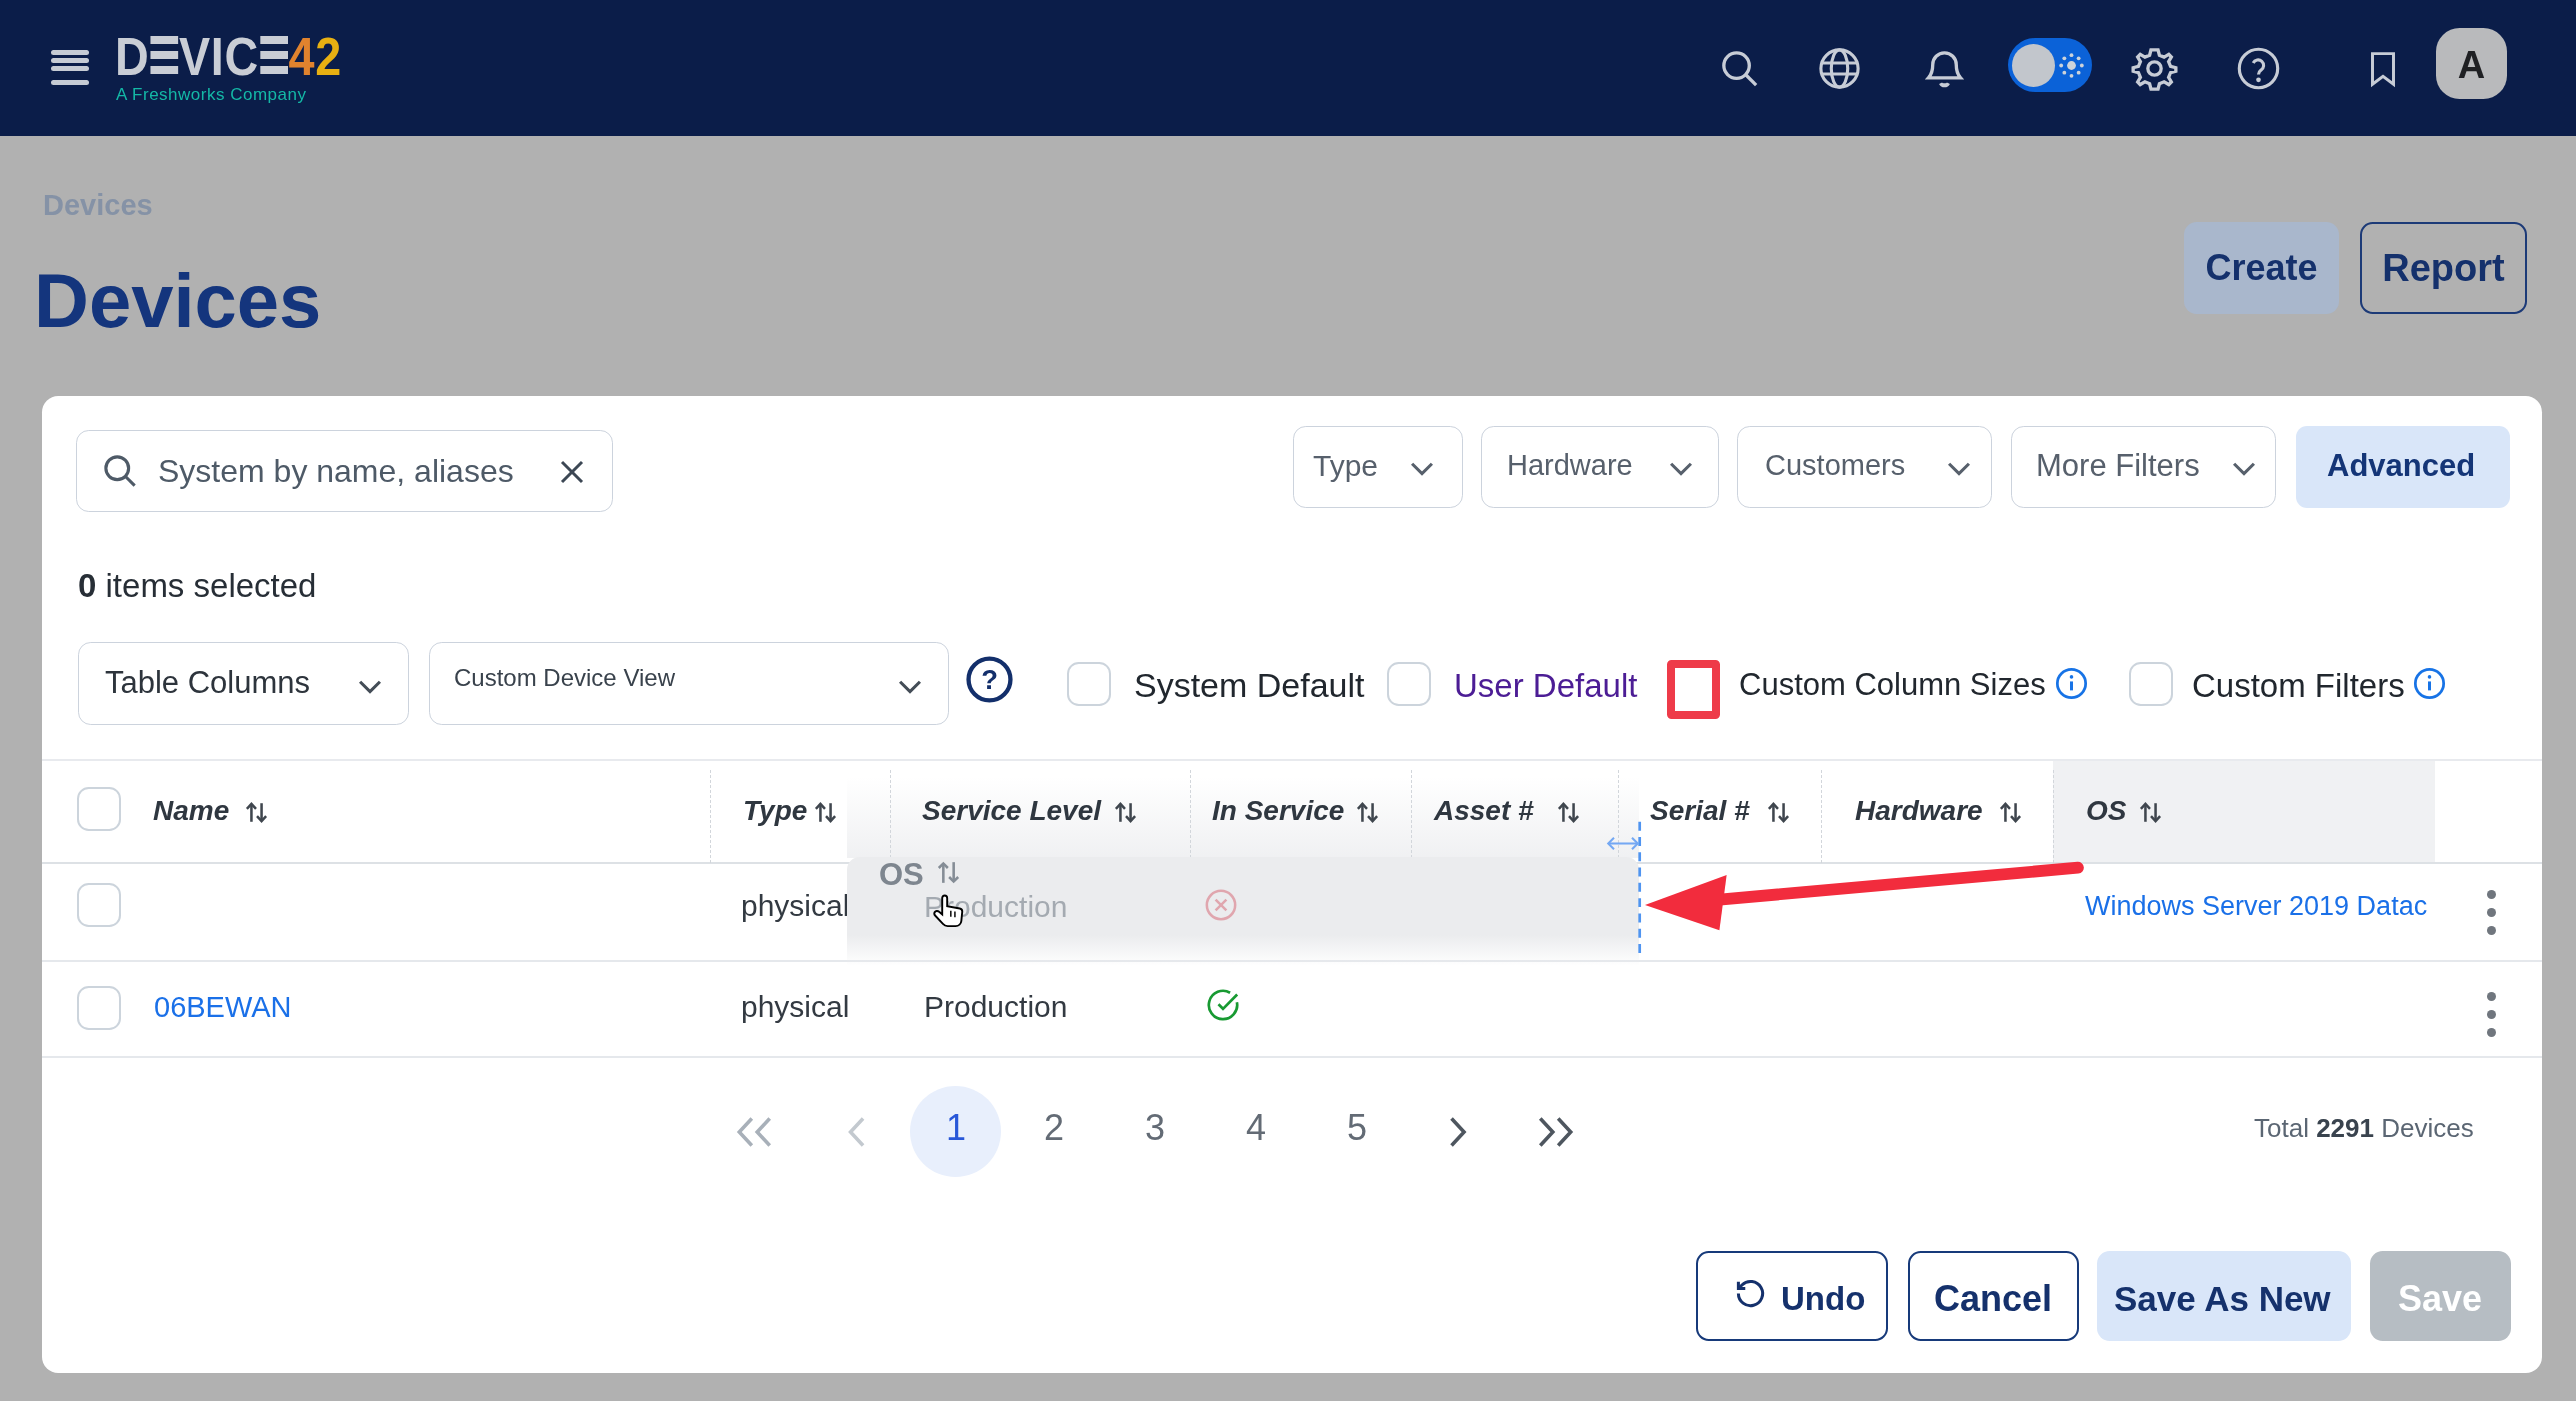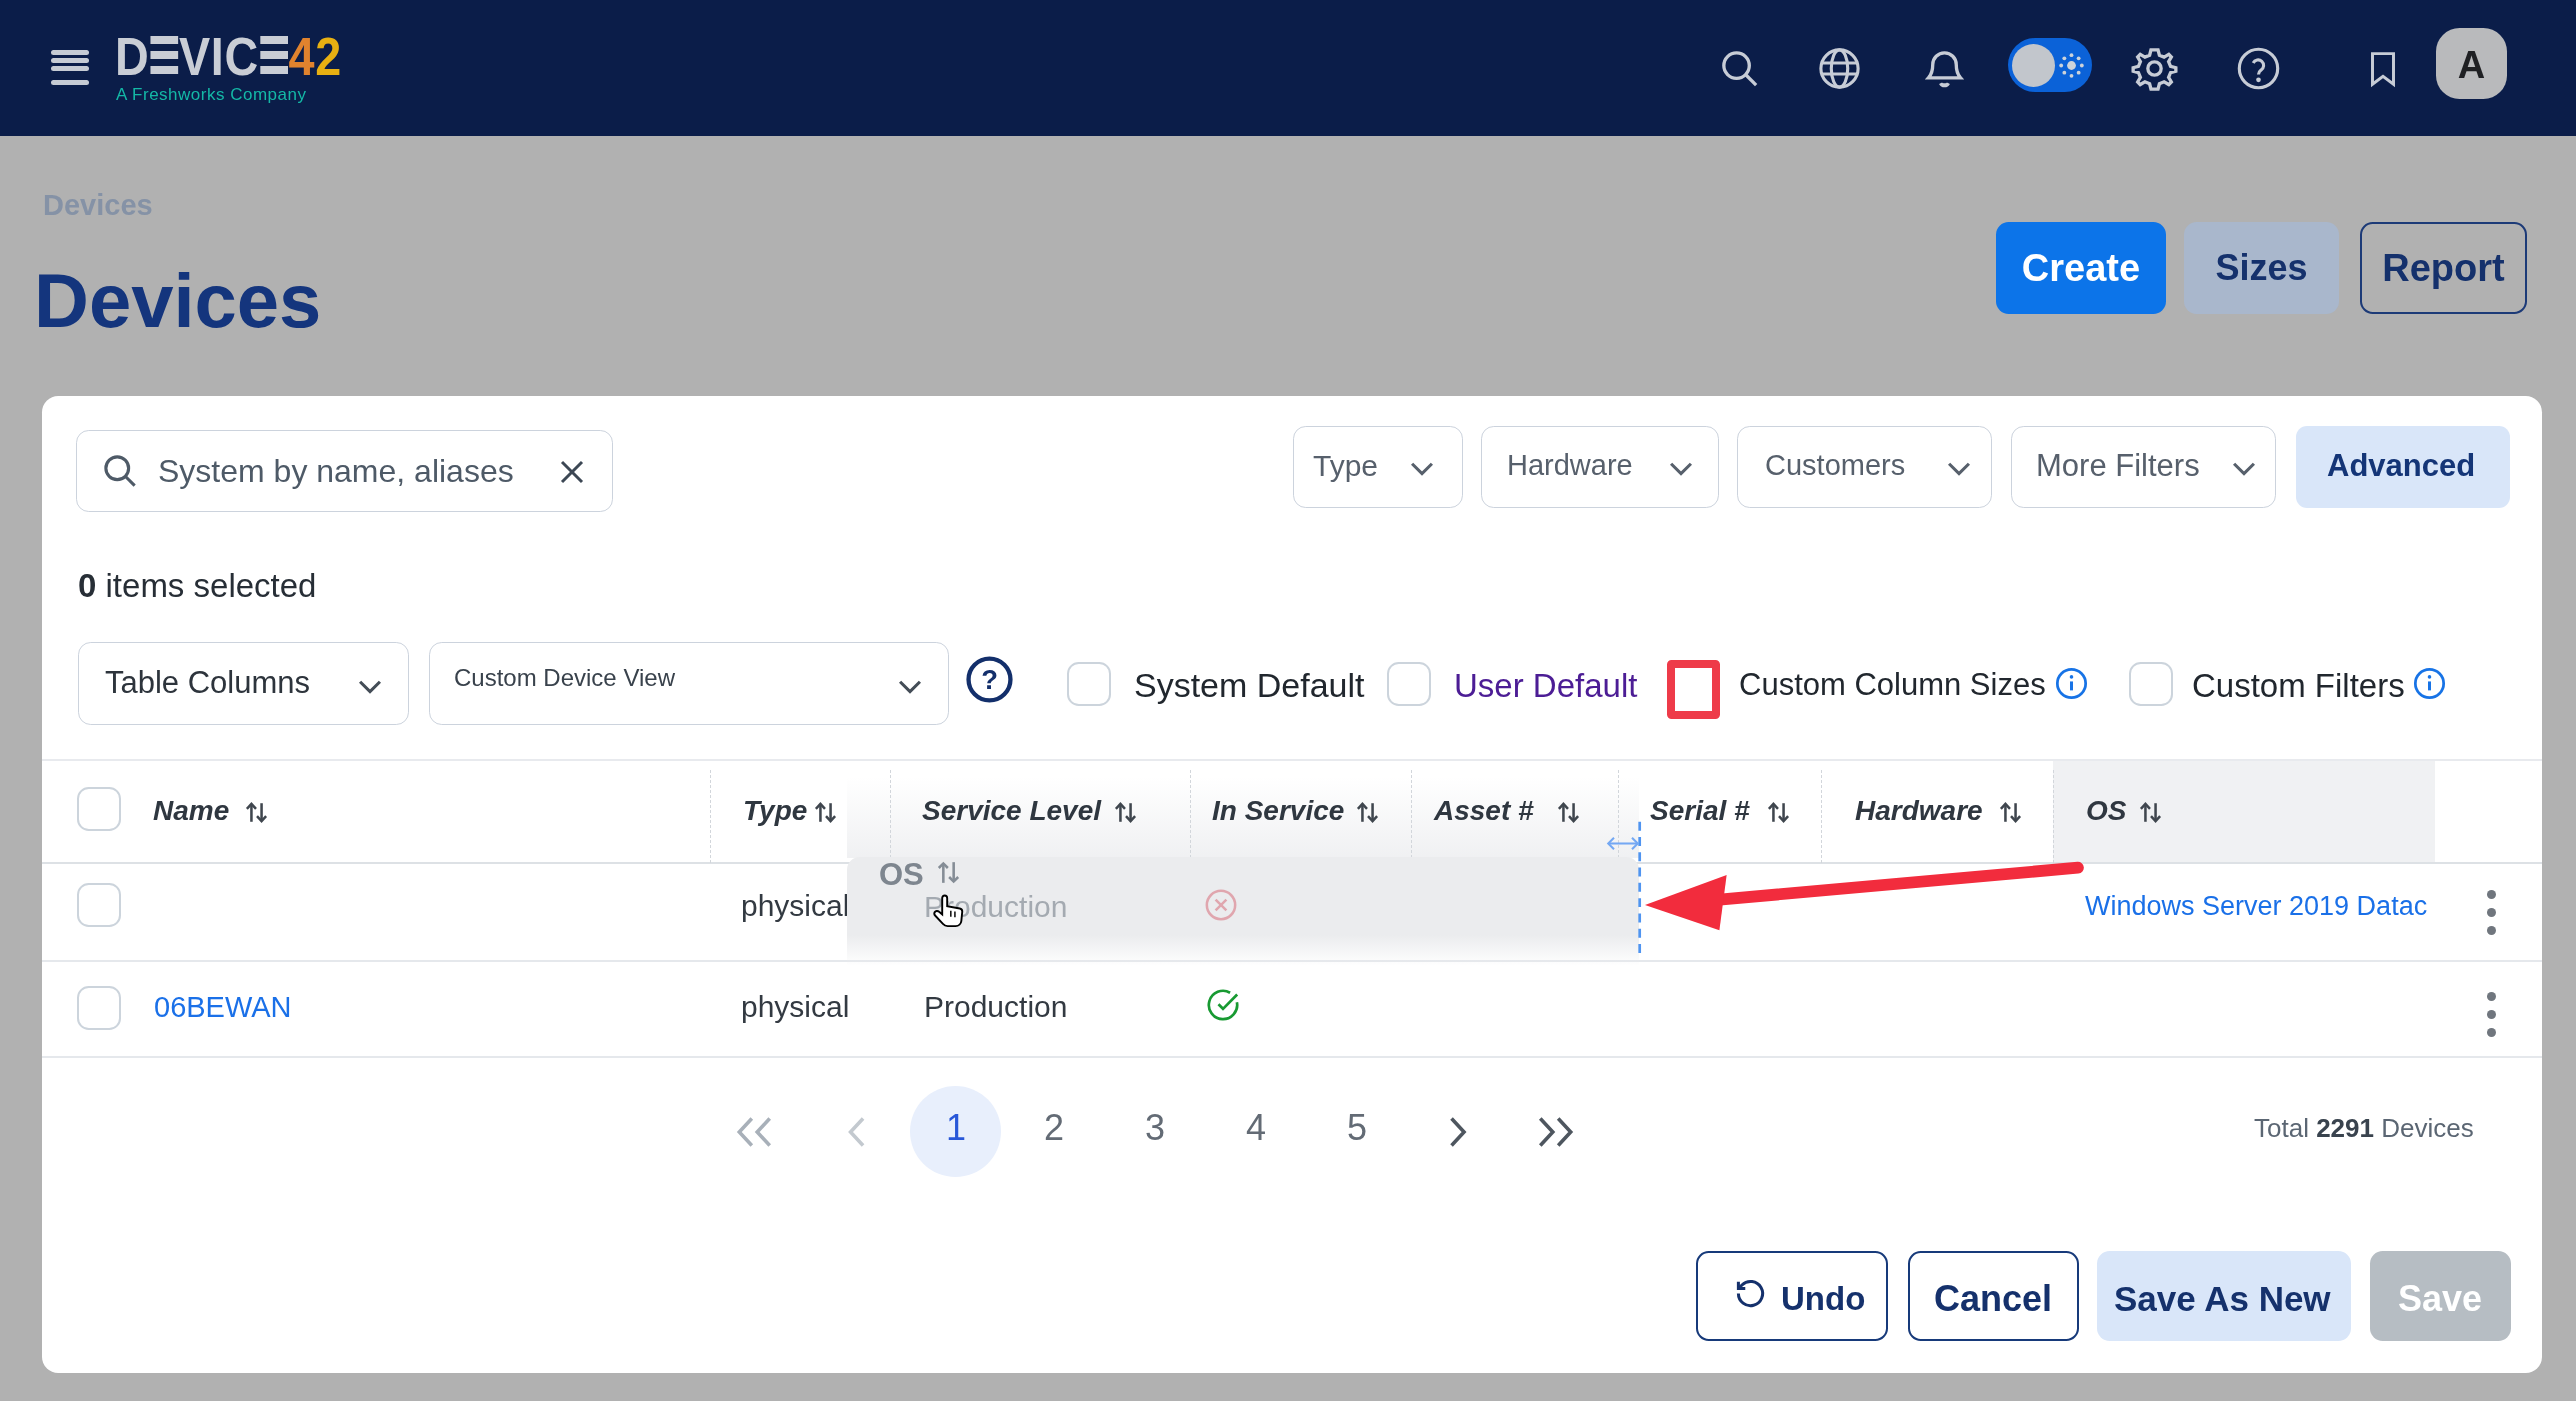--- a/index.html
+++ b/index.html
@@ -103,22 +103,21 @@
     <svg class="navicon" style="left:2362px; top:44px;" width="42" height="49" viewBox="0 0 24 24" fill="none" stroke="#c7ccd6" stroke-width="1.7">
         <path d="M6 3.5 L18 3.5 L18 21 L12 16.5 L6 21 Z"></path>
       </svg>
 
     <div class="abs" style="left:2436px; top:28px; width:71px; height:71px; border-radius:23.6px; background:#b9babc;"></div>
     <div class="abs" style="left:2436px; top:44px; width:71px; text-align:center; font-size:38px; font-weight:bold; color:#1f2023;">A</div>
   </div>
 
   <div id="crumb">Devices</div>
   <div id="h1">Devices</div>
-  <div class="btn" id="btn-create">Create</div>
-  <div class="btn" id="btn-clone">Sizes</div>
+  <div class="btn" id="btn-clone">Create</div>
   <div class="btn" id="btn-report">Report</div>
 
   <div id="card"></div>
 
   <div class="input" style="left:76px; top:430px; width:537px; height:82px;"></div>
   <svg class="abs" style="left:98px; top:449px;" width="44" height="44" viewBox="0 0 24 24" fill="none" stroke="#4e5a67" stroke-width="1.7">
       <circle cx="10.5" cy="10.5" r="6.2"></circle>
       <line x1="15" y1="15" x2="20" y2="20"></line>
     </svg>
   <div class="abs" style="left:158px; top:453px; font-size:32px; color:#4e5a67;">System by name, aliases</div>

